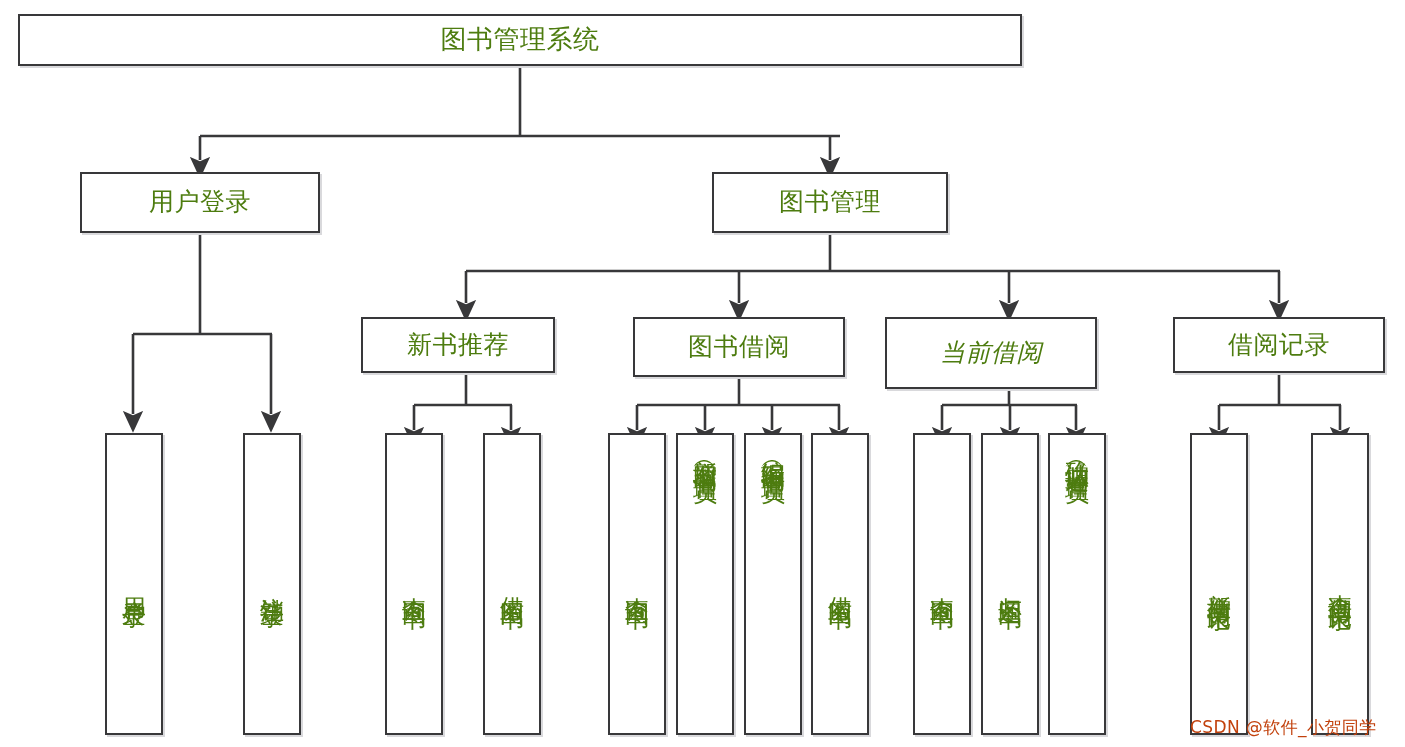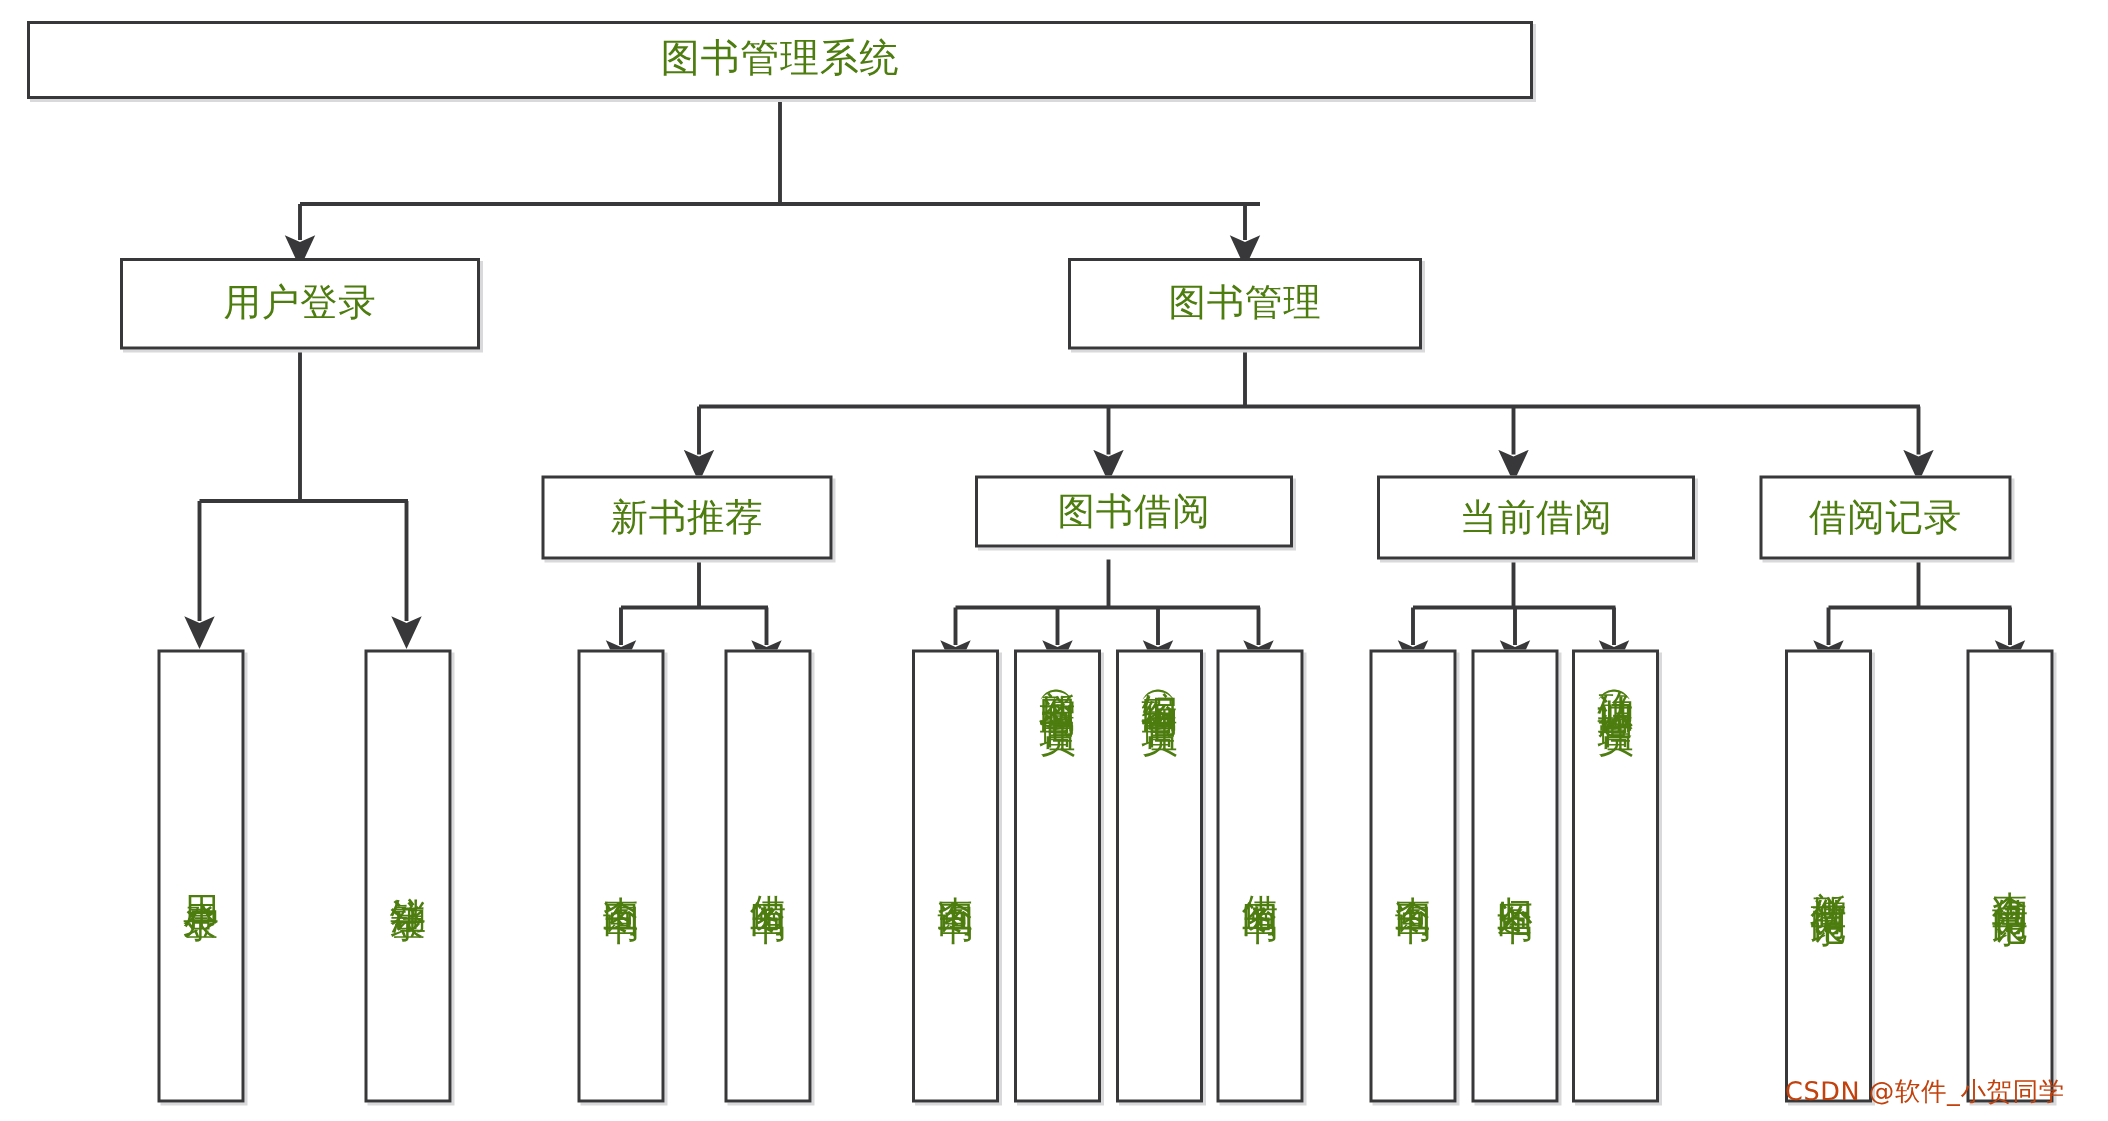--- a/index.html
+++ b/index.html
@@ -138,27 +138,27 @@
   <div class="node horiz" style="left:80px; top:172px; width:240px; height:61px;">
     <span class="node-label">用户登录</span>
   </div>
   <div class="node horiz" style="left:712px; top:172px; width:236px; height:61px;">
     <span class="node-label">图书管理</span>
   </div>
 
   <div class="node horiz" style="left:361px; top:317px; width:194px; height:56px;">
     <span class="node-label">新书推荐</span>
   </div>
-  <div class="node horiz" style="left:650px; top:317px; width:212px; height:48px;">
+  <div class="node horiz" style="left:633px; top:317px; width:212px; height:60px;">
     <span class="node-label">图书借阅</span>
   </div>
-  <div class="node horiz" style="left:918px; top:317px; width:212px; height:56px;">
+  <div class="node horiz" style="left:885px; top:317px; width:212px; height:72px;font-style:italic;">
     <span class="node-label">当前借阅</span>
   </div>
-  <div class="node horiz" style="left:1173px; top:317px; width:168px; height:56px;">
+  <div class="node horiz" style="left:1173px; top:317px; width:212px; height:56px;">
     <span class="node-label">借阅记录</span>
   </div>
 
   <div class="node vert centered" style="left:105px; top:433px; width:58px; height:302px;">
     <span class="node-label">用户登录</span>
   </div>
   <div class="node vert centered" style="left:243px; top:433px; width:58px; height:302px;">
     <span class="node-label">注销登录</span>
   </div>
 

